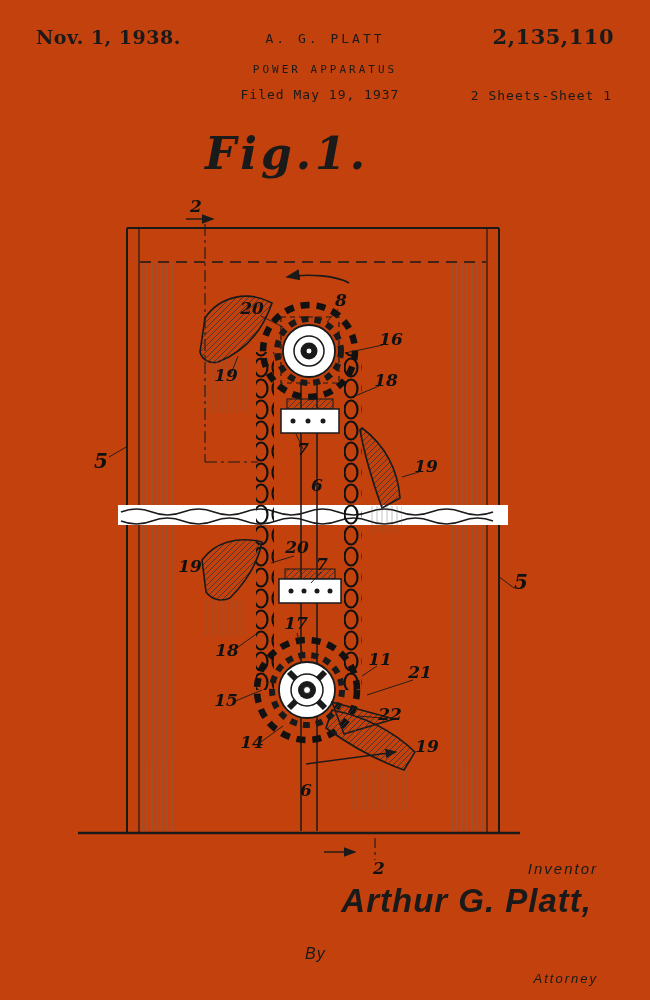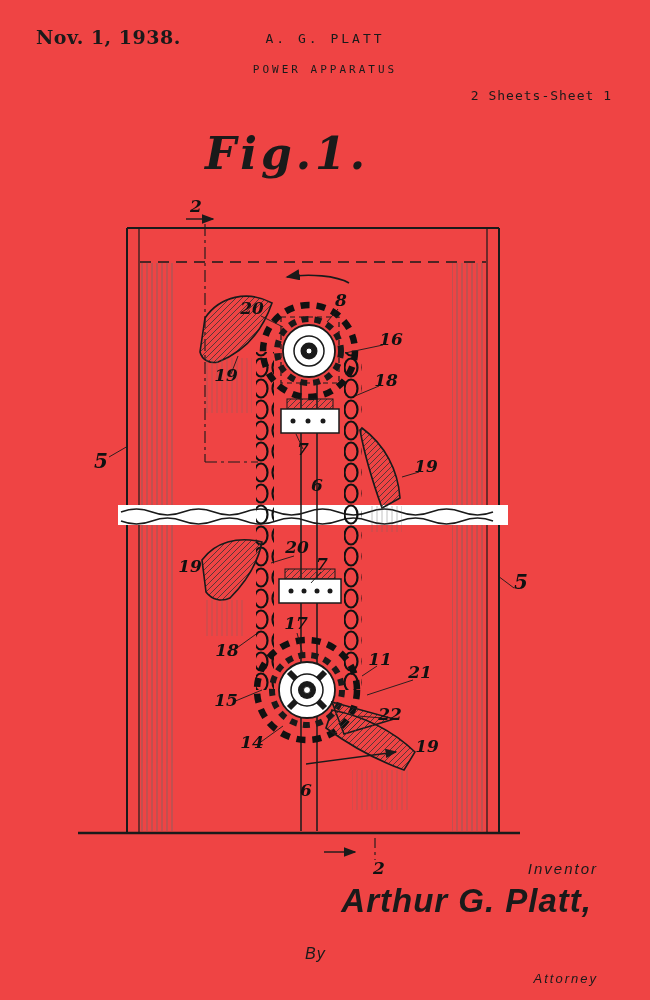--- a/index.html
+++ b/index.html
@@ -1,16 +1,16 @@
 <!DOCTYPE html>
 <html><head>
 <meta charset="utf-8">
 <style>
   html,body{margin:0;padding:0;background:#e8e8e8;}
-  .page{position:relative;width:650px;height:1000px;background:#ef4444;overflow:hidden;
+  .page{position:relative;width:650px;height:1000px;background:#c2410c;overflow:hidden;
         font-family:"DejaVu Serif",serif;color:#1a1a1a;}
   .abs{position:absolute;}
   .hdr-date{left:36px;top:26px;font:700 19px "DejaVu Serif",serif;letter-spacing:.5px;}
   .hdr-number{right:36px;top:24px;font:700 21px "DejaVu Serif",serif;letter-spacing:.5px;}
   .hdr-center{left:0;top:0;width:650px;text-align:center;}
   .hdr-inventor{top:31px;font:13px "DejaVu Sans Mono",monospace;letter-spacing:3px;}
   .hdr-title{top:63px;font:11px "DejaVu Sans Mono",monospace;letter-spacing:3px;}
   .hdr-filed{top:87px;font:13px "DejaVu Sans Mono",monospace;letter-spacing:1px;width:400px;left:120px;text-align:center;}
   .hdr-sheet{right:38px;top:88px;font:13px "DejaVu Sans Mono",monospace;letter-spacing:1px;}
   .fig-caption{left:205px;top:128px;font:italic 700 44px "DejaVu Serif",serif;letter-spacing:4px;}
@@ -23,22 +23,24 @@
   svg text{font-family:"DejaVu Serif",serif;font-style:italic;font-weight:700;fill:#111;}
   .ref{font-size:17px;text-anchor:middle;}
   .ref-lg{font-size:20px;text-anchor:middle;}
 </style>
 </head>
 <body>
 
 <div class="page">
 
   <div class="abs hdr-date">Nov. 1, 1938.</div>
+  <div class="abs hdr-number">2,135,110</div>
   <div class="abs hdr-center hdr-inventor">A. G. PLATT</div>
   <div class="abs hdr-center hdr-title">POWER APPARATUS</div>
+  <div class="abs hdr-filed">Filed May 19, 1937</div>
   <div class="abs hdr-sheet">2 Sheets-Sheet 1</div>
 
   <div class="abs fig-caption">Fig.1.</div>
 
   <svg class="abs" style="left:0;top:0" width="650" height="1000" viewBox="0 0 650 1000">
     <defs>
       <pattern id="hatchV" width="5" height="5" patternUnits="userSpaceOnUse">
         <line x1="2" y1="0" x2="2" y2="5" stroke="#666" stroke-width="0.8"></line>
       </pattern>
       <pattern id="hatchD" width="6" height="6" patternUnits="userSpaceOnUse">

